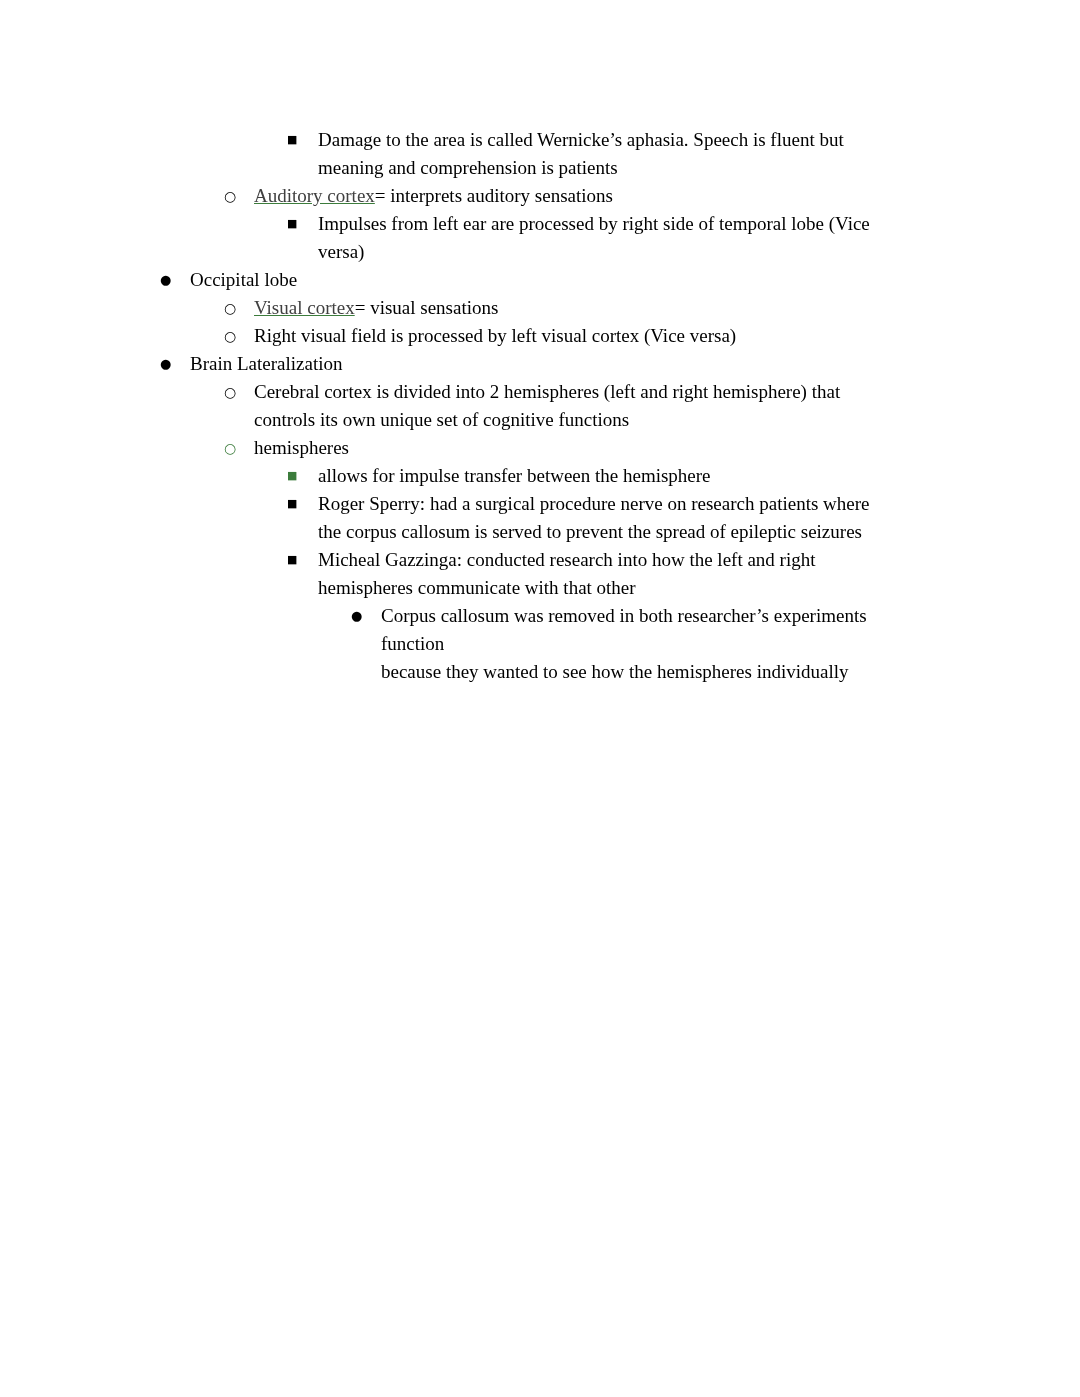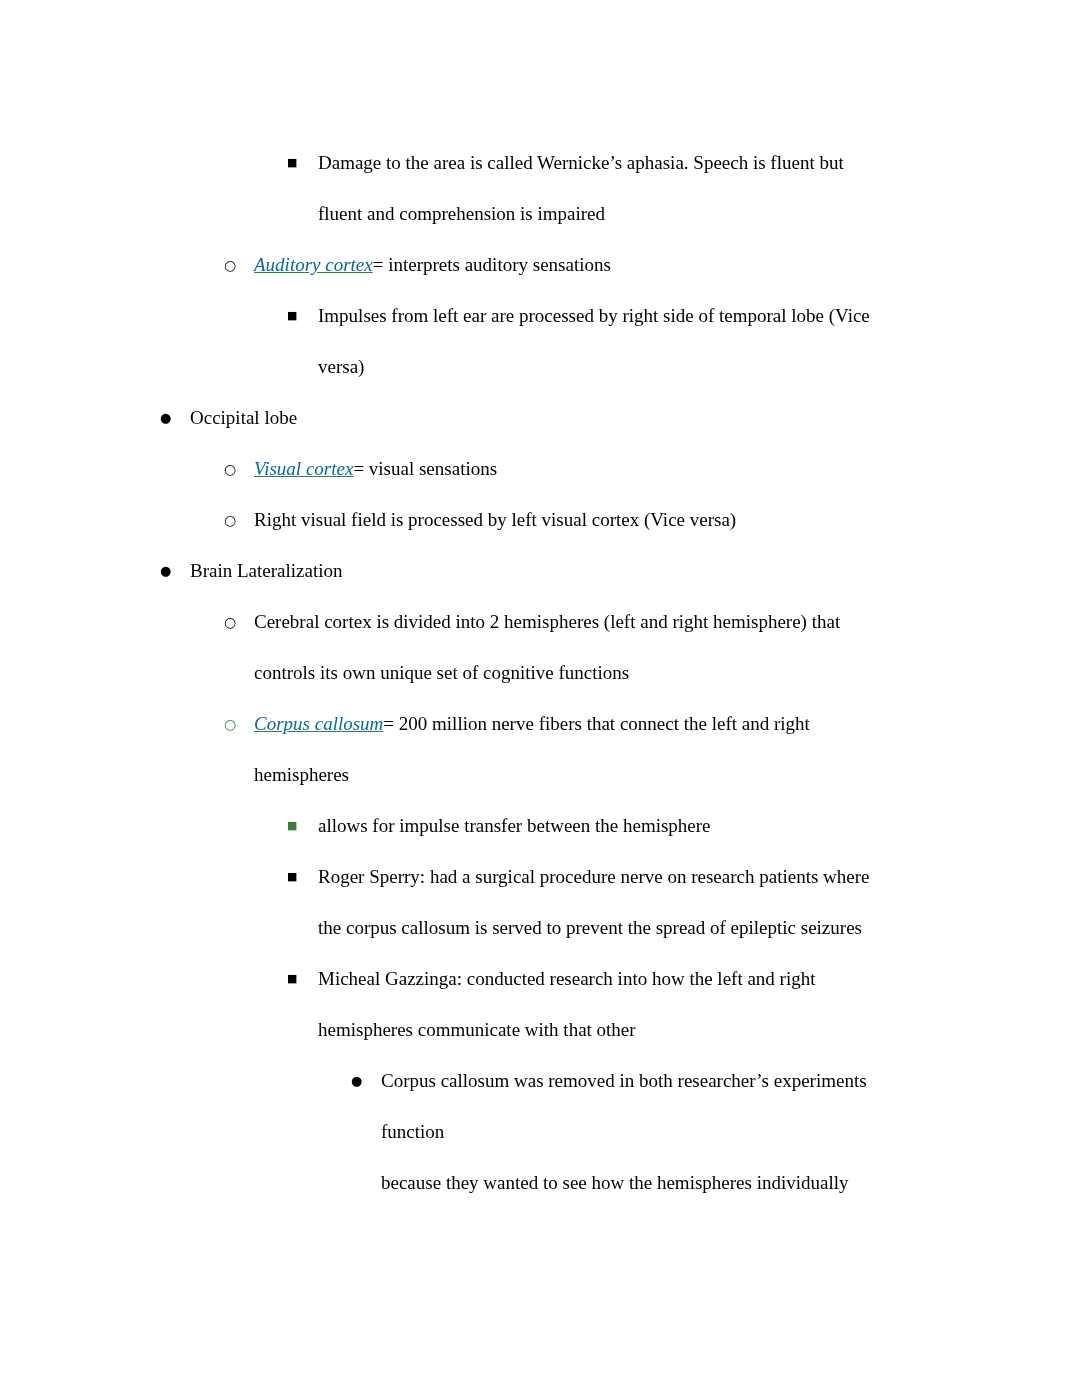--- a/index.html
+++ b/index.html
@@ -36,41 +36,40 @@
   .bullet {
     position: absolute;
     top: 0;
     line-height: 28px;
     font-family: "DejaVu Sans", sans-serif;
   }
   .item.l1 .bullet { left: 160px; font-size: 13px; }
   .item.l2 .bullet { left: 224px; font-size: 14px; }
   .item.l3 .bullet { left: 287px; font-size: 11px; }
   .item.l4 .bullet { left: 351px; font-size: 13px; }
-  .line { white-space: nowrap; margin-top: 23px; }
+  .line { white-space: nowrap; }
   .normal { }
   .bold { font-weight: normal; }
   .italic { }
   .link {
-    color: #0369a1;
+    color: #404040;
     text-decoration: underline;
     text-decoration-color: #3c7c3c;
-    font-style: italic;
   }
 </style>
 </head>
 <body>
 
 <div class="page">
   <div class="doc">
       <div class="item l3">
         <span class="bullet" style="color: rgb(0, 0, 0);">■</span>
         <div class="txt">
           <div class="line"><span class="normal">Damage to the area is called Wernicke’s aphasia. Speech is fluent but</span></div>
-          <div class="line"><span class="normal">fluent and comprehension is impaired</span></div>
+          <div class="line"><span class="normal">meaning and comprehension is patients</span></div>
         </div>
       </div>
       <div class="item l2">
         <span class="bullet" style="color: rgb(0, 0, 0);">○</span>
         <div class="txt">
           <div class="line"><span class="link">Auditory cortex</span><span class="normal">= interprets auditory sensations</span></div>
         </div>
       </div>
       <div class="item l3">
         <span class="bullet" style="color: rgb(0, 0, 0);">■</span>
@@ -106,21 +105,20 @@
       <div class="item l2">
         <span class="bullet" style="color: rgb(0, 0, 0);">○</span>
         <div class="txt">
           <div class="line"><span class="normal">Cerebral cortex is divided into 2 hemispheres (left and right hemisphere) that</span></div>
           <div class="line"><span class="normal">controls its own unique set of cognitive functions</span></div>
         </div>
       </div>
       <div class="item l2">
         <span class="bullet" style="color: rgb(60, 124, 60);">○</span>
         <div class="txt">
-          <div class="line"><span class="link">Corpus callosum</span><span class="normal">= 200 million nerve fibers that connect the left and right</span></div>
           <div class="line"><span class="normal">hemispheres</span></div>
         </div>
       </div>
       <div class="item l3">
         <span class="bullet" style="color: rgb(60, 124, 60);">■</span>
         <div class="txt">
           <div class="line"><span class="normal">allows for impulse transfer between the hemisphere</span></div>
         </div>
       </div>
       <div class="item l3">

